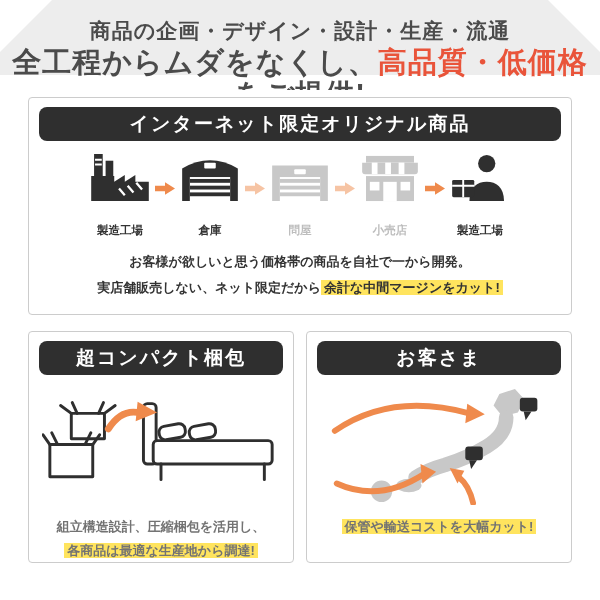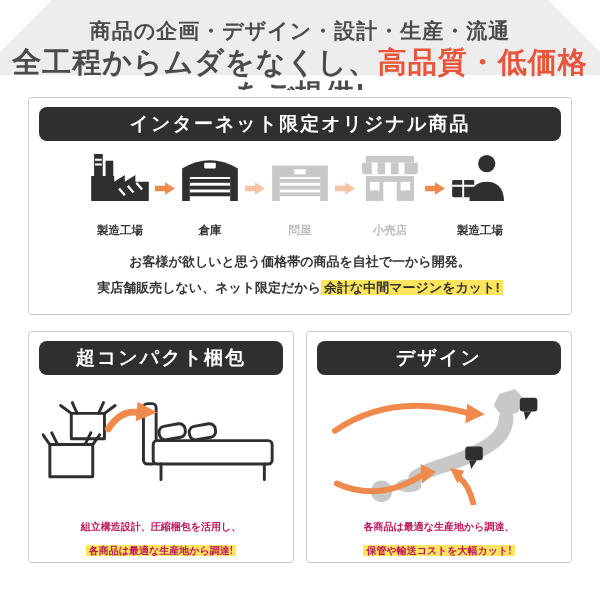--- a/index.html
+++ b/index.html
@@ -48,21 +48,21 @@
 
   
   .flow{display:flex;align-items:center;justify-content:center;gap:3px;margin-top:13px}
   .step{width:64px;text-align:center}
   .step .flow-label{display:block;font-size:11.5px;margin-top:17px;color:#333;letter-spacing:0}
   .step.inactive .flow-label{color:#bdbdbd}
   .arrow{display:flex;align-items:center;margin-bottom:16px}
   .arrow.faded{opacity:.5}
 
   .desc{ text-align:center;font-size:13px;line-height:26px;margin-top:11px;color:#333}
-  .desc-small{font-size:10px;line-height:24px;margin-top:8px;color:#be185d}
+  .desc-small{font-size:13px;line-height:24px;margin-top:8px;color:#737373}
   .hl{background:var(--highlight-yellow);padding:0 3px}
 
   .graphic{margin-top:10px;height:122px;display:flex;align-items:center;justify-content:center}
 
   
   .ink{fill:var(--dark)}
   .mut{fill:var(--muted)}
   .wht{fill:#fff}
   .org{fill:var(--accent-orange)}
   .outl{fill:#fff;stroke:var(--dark);stroke-width:3;stroke-linejoin:round;stroke-linecap:round}
@@ -198,21 +198,21 @@
           <path class="org" d="M98 14l20 11-22 9z"></path>
         </svg>
       </div>
       <p class="desc-small">
         <span style="display:block">組立構造設計、圧縮梱包を活用し、</span>
         <span class="hl">各商品は最適な生産地から調達!</span>
       </p>
     </section>
 
     <section class="card card-half">
-      <div class="card-title">デザイン</div>
+      <div class="card-title">お客さま</div>
       <div class="graphic">
         <svg viewBox="0 0 230 120" width="224" height="117">
 
           <path class="mut" d="M177 6l16-5 10 11-7 13-16 4-9-11z"></path>
           <path class="mut-s" stroke-width="15" d="M184 30q0 18-20 30T121 79q-18 5-30 13"></path>
           <ellipse class="mut" cx="84" cy="100" rx="13" ry="7"></ellipse>
           <circle class="mut" cx="56" cy="106" r="11"></circle>
 
           <path class="org-s" stroke-width="6" d="M8 44Q66 4 146 26"></path>
           <path class="org" d="M144 16l18 11-20 9z"></path>
@@ -221,19 +221,18 @@
           <path class="org-s" stroke-width="6" d="M150 118q-4-18-14-26"></path>
           <path class="org" d="M126 82l15 3-7 13z"></path>
 
           <rect class="ink" x="198" y="10" width="18" height="14" rx="3"></rect>
           <path class="ink" d="M202 24h8l-6 9z"></path>
           <rect class="ink" x="142" y="60" width="18" height="14" rx="3"></rect>
           <path class="ink" d="M146 74h8l-6 9z"></path>
         </svg>
       </div>
       <p class="desc-small">
-        <span style="display:block">各商品は最適な生産地から調達、</span>
         <span class="hl">保管や輸送コストを大幅カット!</span>
       </p>
     </section>
 
   </div>
 </div>
 
 </body></html>

